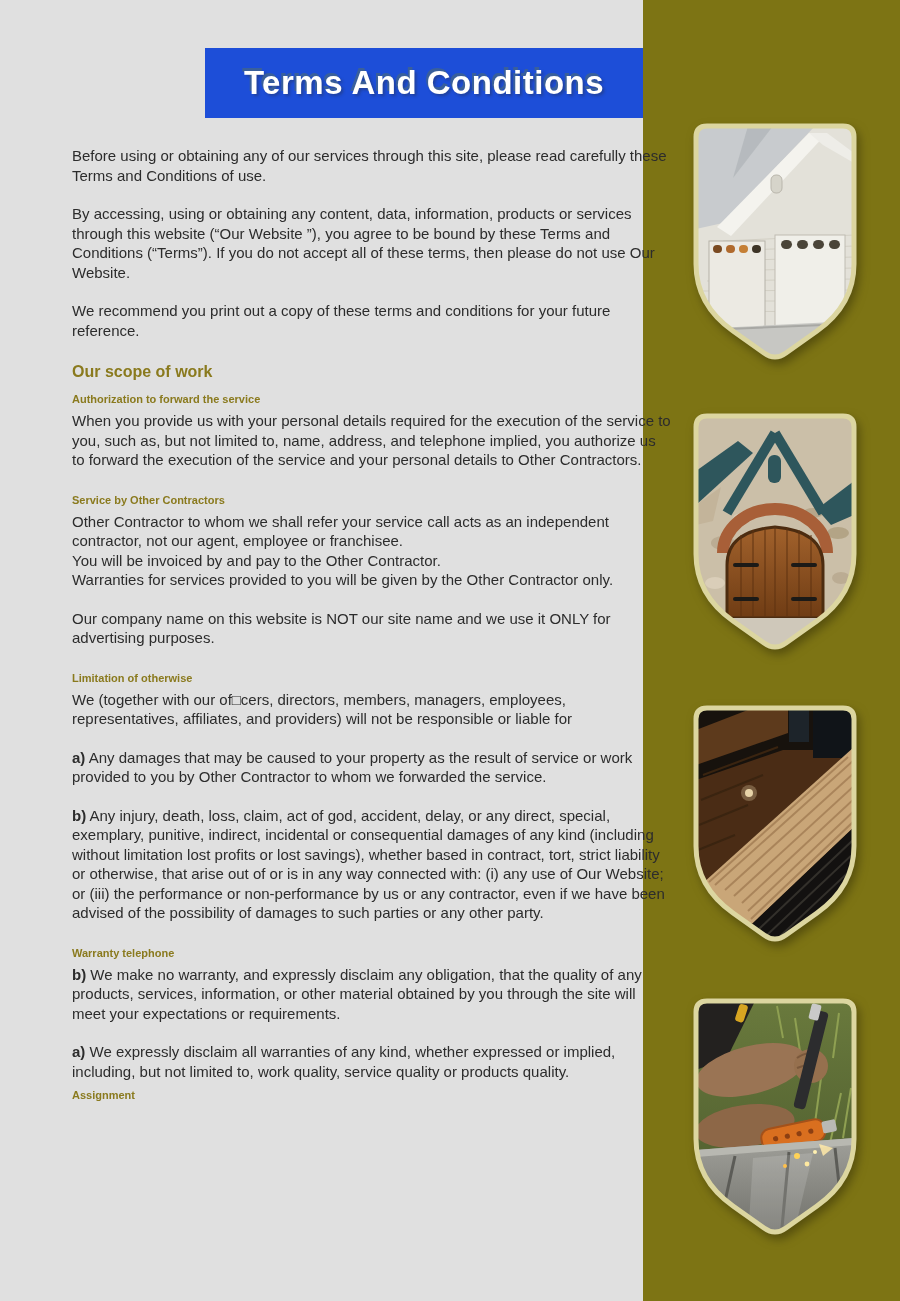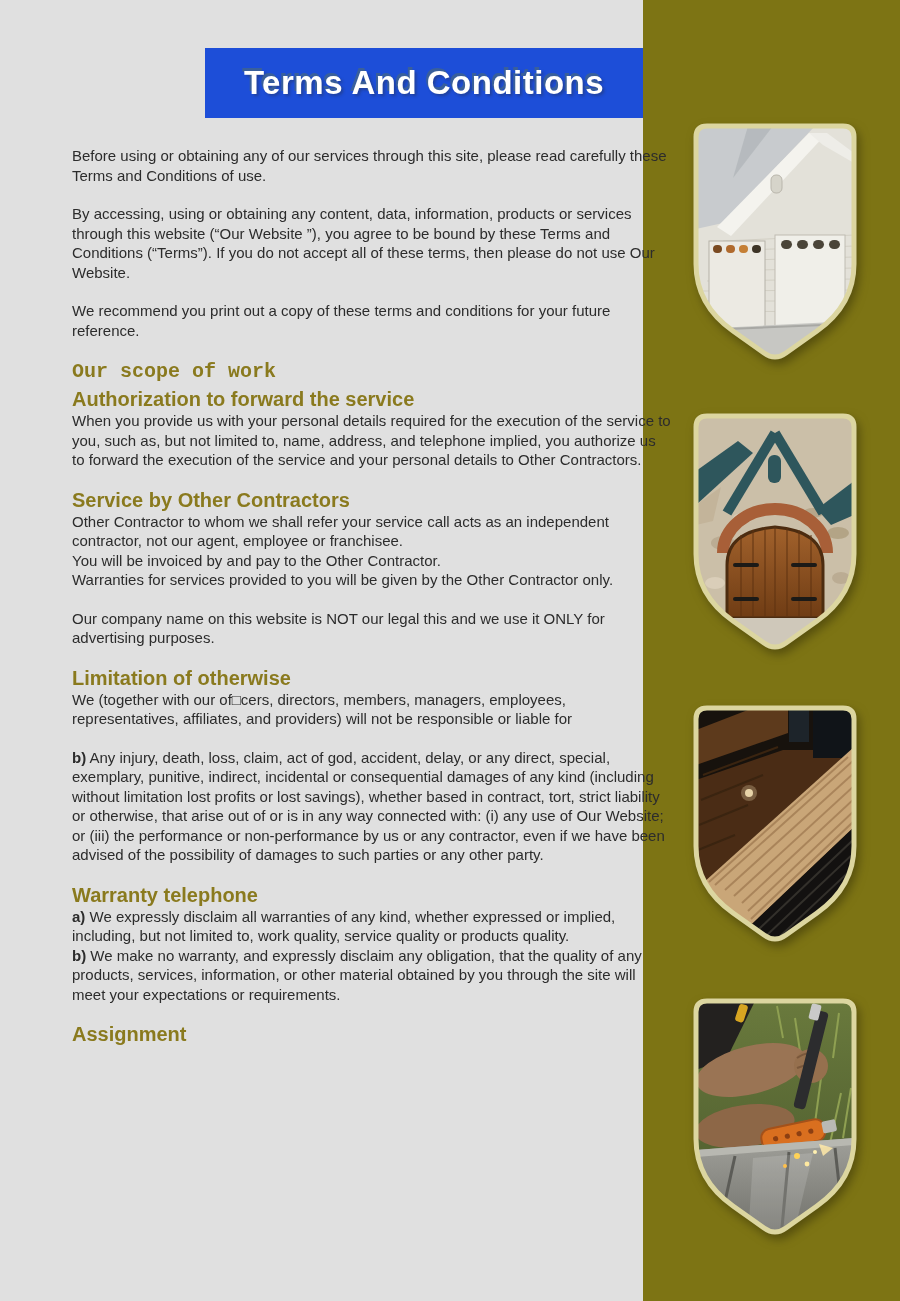--- a/index.html
+++ b/index.html
@@ -31,22 +31,22 @@
     text-shadow:-2px -3px 0 rgba(62,99,144,.85), 2px 2px 3px rgba(40,40,40,.35);
   }
 
   
   .content{
     position:absolute;left:28px;top:146px;width:600px;
     color:#2c2c2c;font-size:15px;line-height:19.5px;margin-left:44px;
   }
   .para{margin:0 0 19px 0;white-space:pre-line;}
   .para.tight{margin-bottom:0;}
-  h2{color:#8a7a1e;margin:3px 0 1px 0;font-size:20px;line-height:22px;font-weight:700;}
-  h2.large{font-size:20px;line-height:26px;margin-top:2px;font-family:Liberation Mono, monospace;}
+  h2{color:#8a7a1e;margin:3px 0 1px 0;font-size:11px;line-height:22px;font-weight:700;}
+  h2.large{font-size:16px;line-height:26px;margin-top:2px;}
   .pfx{font-weight:700;}
 </style>
 </head>
 <body>
 
 <div class="page">
 
   <div class="right-col">
 
     <div class="badge badge-1">
@@ -259,26 +259,27 @@
 
     <h2 class="large">Our scope of work</h2>
 
     <h2>Authorization to forward the service</h2>
     <p class="para">When you provide us with your personal details required for the execution of the service to you, such as, but not limited to, name, address, and telephone implied, you authorize us to forward the execution of the service and your personal details to Other Contractors.</p>
 
     <h2>Service by Other Contractors</h2>
     <p class="para">Other Contractor to whom we shall refer your service call acts as an independent contractor, not our agent, employee or franchisee.
 You will be invoiced by and pay to the Other Contractor.
 Warranties for services provided to you will be given by the Other Contractor only.</p>
-    <p class="para">Our company name on this website is NOT our legal this and we use it ONLY for advertising purposes.</p>
+    <p class="para">Our company name on this website is NOT our site name and we use it ONLY for advertising purposes.</p>
 
     <h2>Limitation of otherwise</h2>
     <p class="para">We (together with our of□cers, directors, members, managers, employees, representatives, affiliates, and providers) will not be responsible or liable for</p>
+    <p class="para"><b class="pfx">a)</b><span> Any damages that may be caused to your property as the result of service or work provided to you by Other Contractor to whom we forwarded the service.</span></p>
     <p class="para"><b class="pfx">b)</b><span> Any injury, death, loss, claim, act of god, accident, delay, or any direct, special, exemplary, punitive, indirect, incidental or consequential damages of any kind (including without limitation lost profits or lost savings), whether based in contract, tort, strict liability or otherwise, that arise out of or is in any way connected with: (i) any use of Our Website; or (iii) the performance or non-performance by us or any contractor, even if we have been advised of the possibility of damages to such parties or any other party.</span></p>
 
     <h2>Warranty telephone</h2>
+    <p class="para"><b class="pfx">b)</b><span> We make no warranty, and expressly disclaim any obligation, that the quality of any products, services, information, or other material obtained by you through the site will meet your expectations or requirements.</span></p>
     <p class="para tight"><b class="pfx">a)</b><span> We expressly disclaim all warranties of any kind, whether expressed or implied, including, but not limited to, work quality, service quality or products quality.</span></p>
-    <p class="para"><b class="pfx">b)</b><span> We make no warranty, and expressly disclaim any obligation, that the quality of any products, services, information, or other material obtained by you through the site will meet your expectations or requirements.</span></p>
 
     <h2>Assignment</h2>
 
   </div>
 </div>
 
 </body></html>

